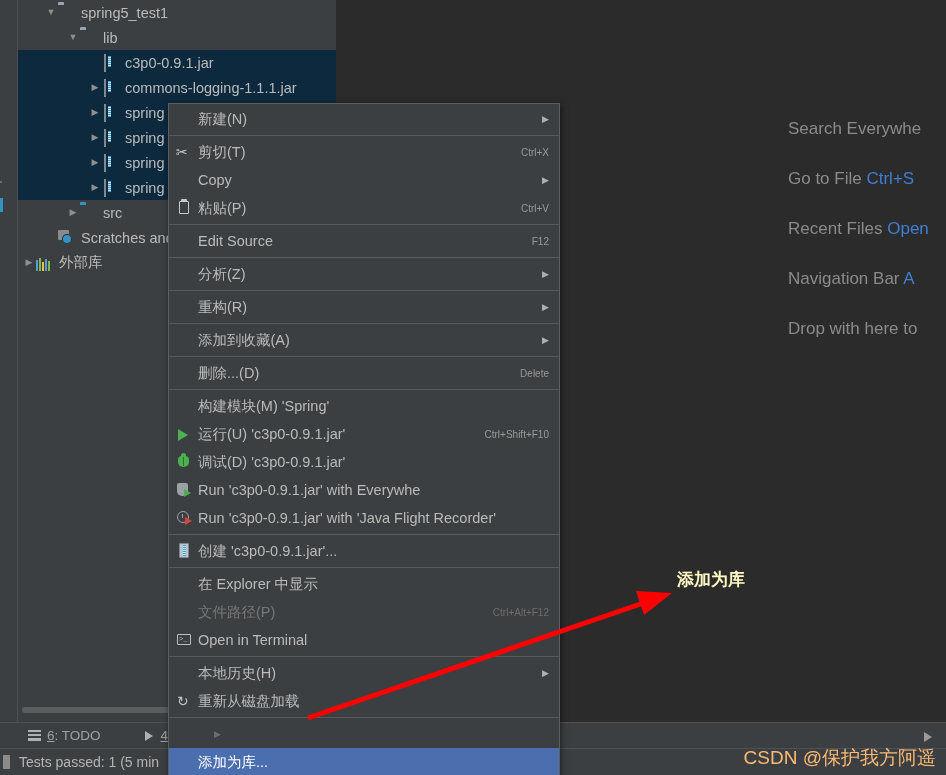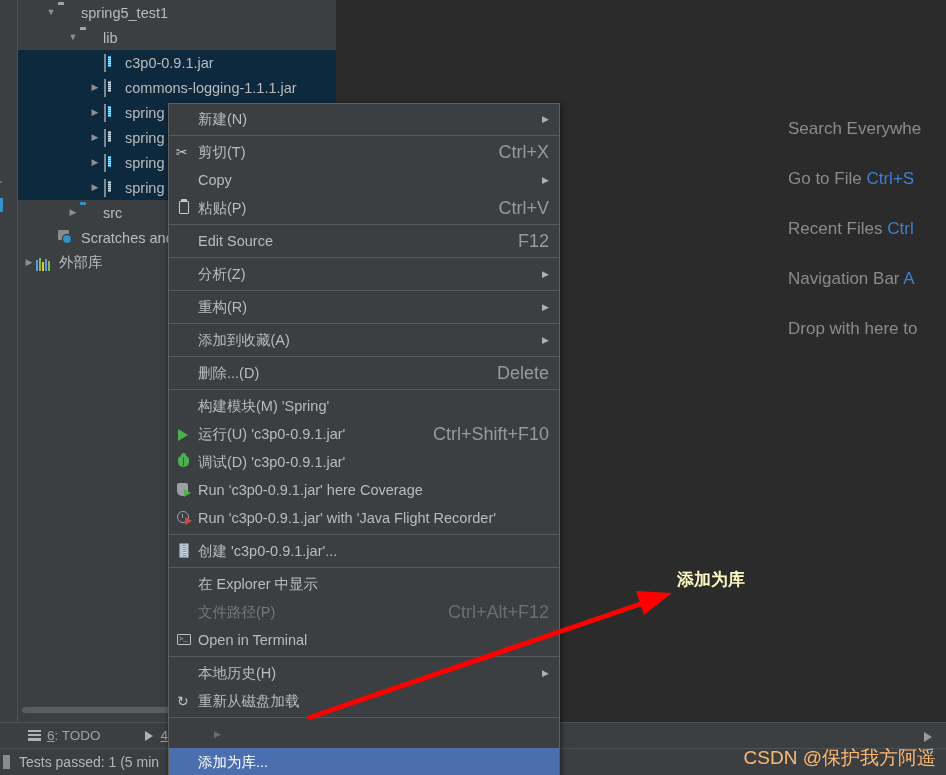--- a/index.html
+++ b/index.html
@@ -222,21 +222,21 @@
   .menu-item.disabled { color: #777777; align-items: center; }
   .menu-icon {
     flex: 0 0 22px;
     width: 22px; height: 18px;
     margin-right: 3px;
     position: relative;
   }
   .menu-label { flex: 1 1 auto; }
   .menu-accel {
     color: #999999;
-    font-size: 18px;
+    font-size: 10px;
     margin-left: 18px;
   }
   .menu-item.disabled .menu-accel { color: #6d6d6d; }
   .menu-arrow {
     margin-left: 16px;
     color: #b0b0b0;
     font-size: 9px;
     line-height: 1;
   }
   .menu-item.disabled .menu-arrow { color: #6d6d6d; }
@@ -495,21 +495,21 @@
   <div class="hint-row">
     <span>Search Everywhe</span>
     <span class="hint-key"></span>
   </div>
   <div class="hint-row">
     <span>Go to File</span>
     <span class="hint-key">Ctrl+S</span>
   </div>
   <div class="hint-row">
     <span>Recent Files</span>
-    <span class="hint-key">Ctrl</span>
+    <span class="hint-key">Open</span>
   </div>
   <div class="hint-row">
     <span>Navigation Bar</span>
     <span class="hint-key">A</span>
   </div>
   <div class="hint-row">
     <span>Drop with here to</span>
     <span class="hint-key"></span>
   </div>
 </div>
@@ -671,21 +671,21 @@
     <div class="menu-item">
       <span class="menu-icon">
         <span class="g-bug"></span>
       </span>
       <span class="menu-label">调试(D) 'c3p0-0.9.1.jar'</span>
     </div>
     <div class="menu-item">
       <span class="menu-icon">
         <span class="g-cov"></span>
       </span>
-      <span class="menu-label">Run 'c3p0-0.9.1.jar' here Coverage</span>
+      <span class="menu-label">Run 'c3p0-0.9.1.jar' with Everywhe</span>
     </div>
     <div class="menu-item">
       <span class="menu-icon">
         <span class="g-jfr"></span>
       </span>
       <span class="menu-label">Run 'c3p0-0.9.1.jar' with 'Java Flight Recorder'</span>
     </div>
     <div class="menu-sep"></div>
     <div class="menu-item">
       <span class="menu-icon">

